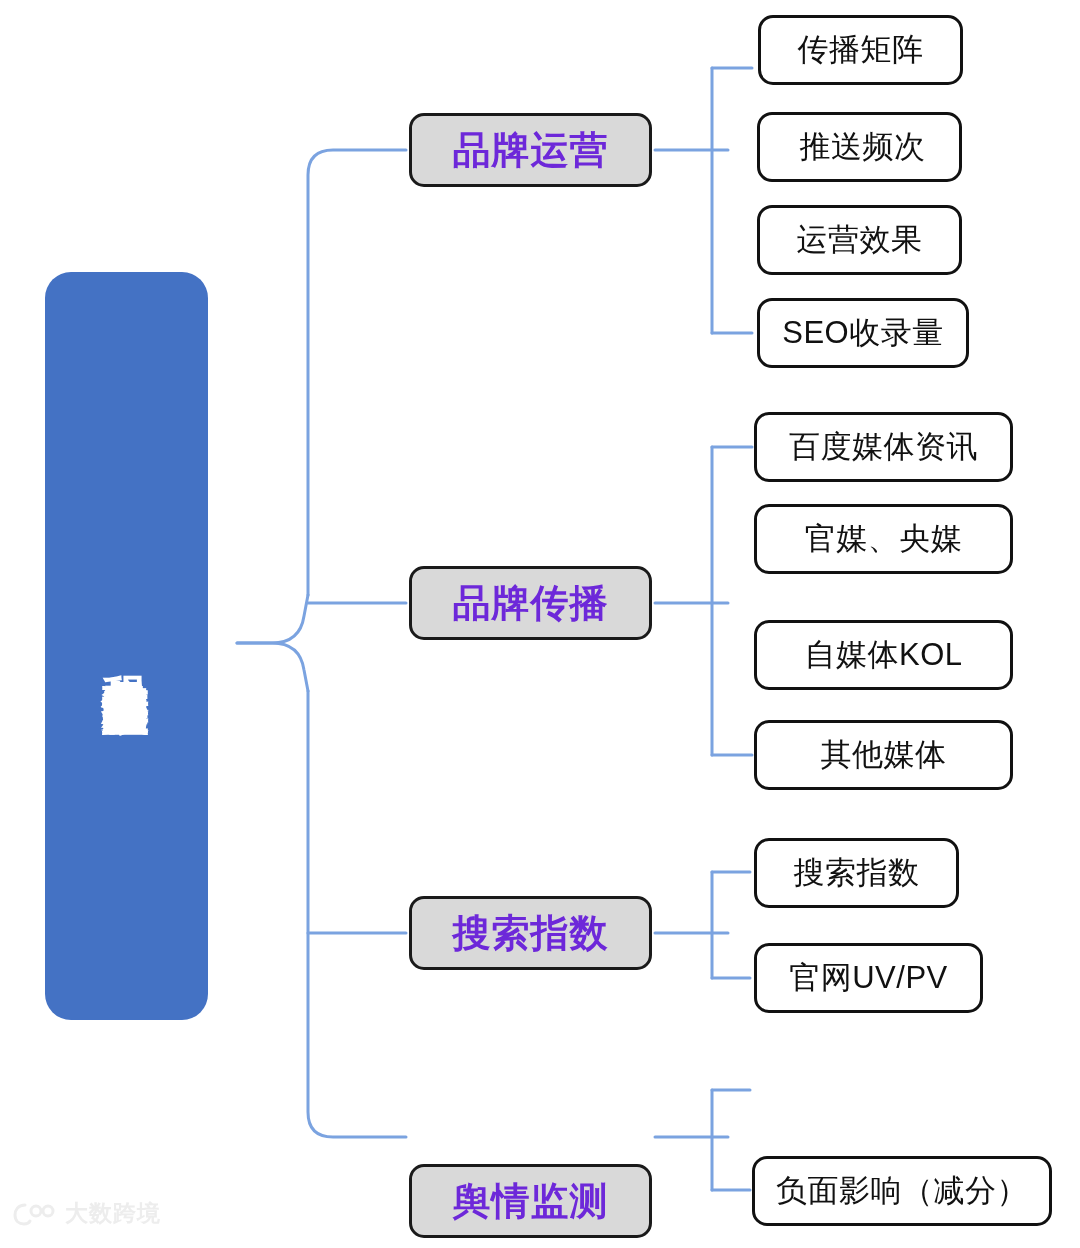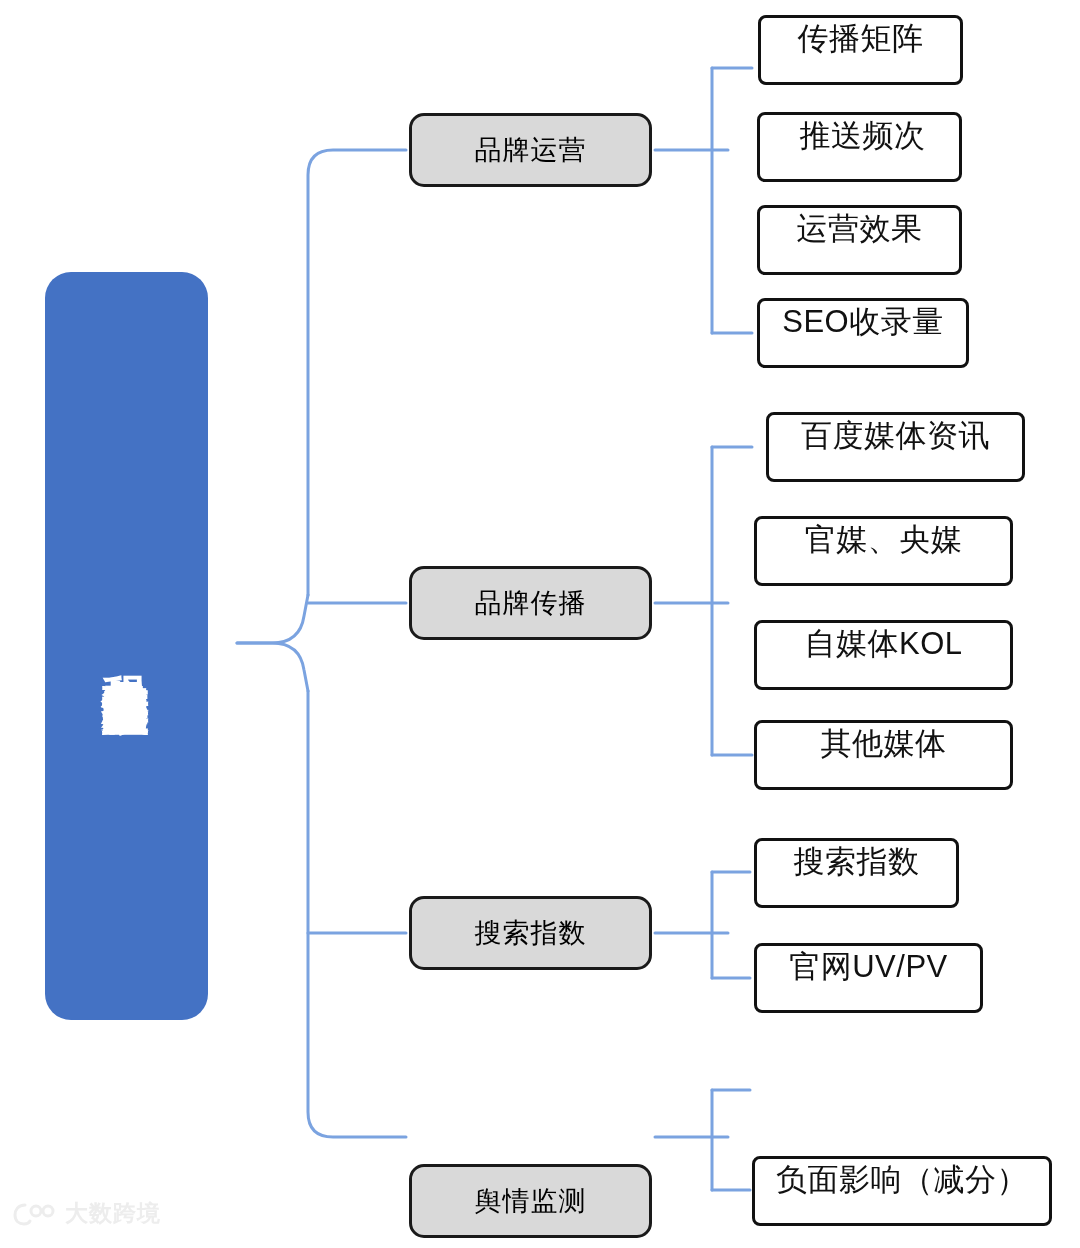--- a/index.html
+++ b/index.html
@@ -41,31 +41,31 @@
   .branch-node{
     position:absolute;
     width:243px;height:74px;
     background:#D9D9D9;
     border:3px solid #1a1a1a;
     border-radius:15px;
     display:flex;align-items:center;justify-content:center;
     box-sizing:border-box;
   }
   .branch-text{
-    font-size:27px;color:#000000;white-space:nowrap;letter-spacing:1px;
+    font-size:38px;color:#6d28d9;white-space:nowrap;letter-spacing:1px;font-weight:bold;
   }
 
   
   .leaf-node{
     position:absolute;
     height:70px;
     background:#ffffff;
     border:3px solid #111111;
-    border-radius:8px;
-    display:flex;align-items:flex-start;justify-content:center;
+    border-radius:15px;
+    display:flex;align-items:center;justify-content:center;
     box-sizing:border-box;
   }
   .leaf-text{
     font-size:31px;color:#111111;white-space:nowrap;letter-spacing:0.5px;
   }
 
   
   .watermark{
     position:absolute;left:12px;top:1198px;
     display:flex;align-items:center;gap:9px;
@@ -137,24 +137,24 @@
   <div class="leaf-node" style="left:757px;top:112px;width:205px;padding-left:6px;">
     <span class="leaf-text">推送频次</span>
   </div>
   <div class="leaf-node" style="left:757px;top:205px;width:205px;">
     <span class="leaf-text">运营效果</span>
   </div>
   <div class="leaf-node" style="left:757px;top:298px;width:212px;">
     <span class="leaf-text">SEO收录量</span>
   </div>
 
-  <div class="leaf-node" style="left:754px;top:412px;width:259px;margin-left:12px;">
+  <div class="leaf-node" style="left:754px;top:412px;width:259px;">
     <span class="leaf-text">百度媒体资讯</span>
   </div>
-  <div class="leaf-node" style="left:754px;top:516px;width:259px;">
+  <div class="leaf-node" style="left:754px;top:504px;width:259px;">
     <span class="leaf-text">官媒、央媒</span>
   </div>
   <div class="leaf-node" style="left:754px;top:620px;width:259px;">
     <span class="leaf-text">自媒体KOL</span>
   </div>
   <div class="leaf-node" style="left:754px;top:720px;width:259px;">
     <span class="leaf-text">其他媒体</span>
   </div>
 
   <div class="leaf-node" style="left:754px;top:838px;width:205px;">

